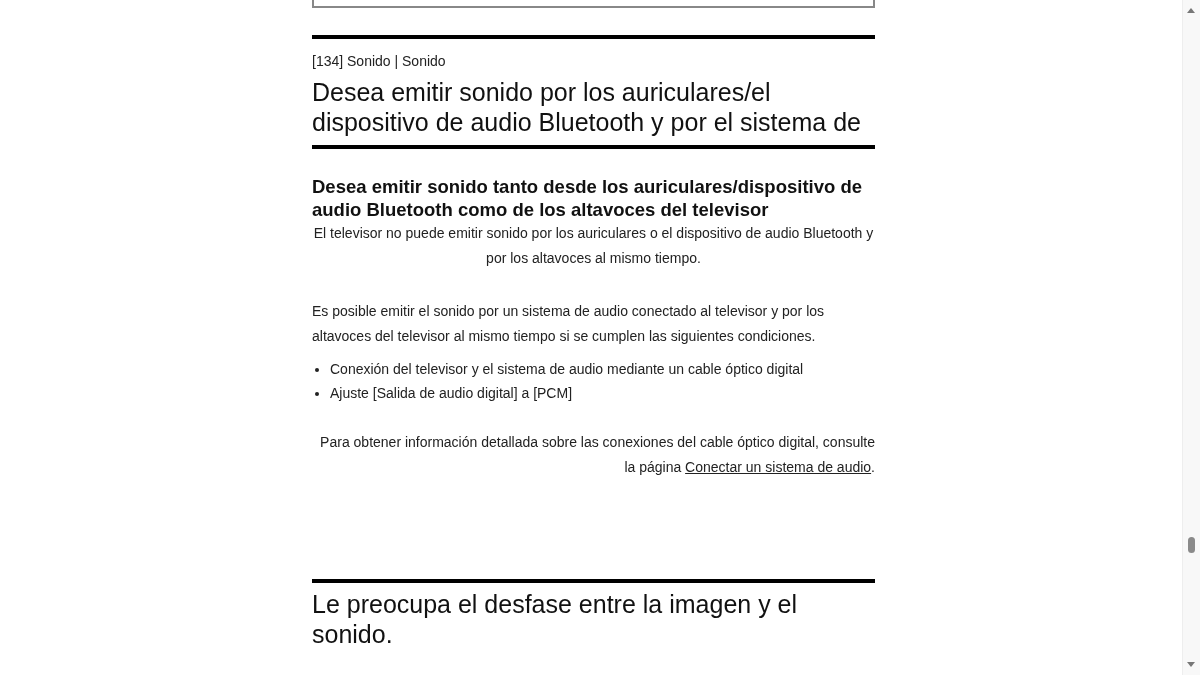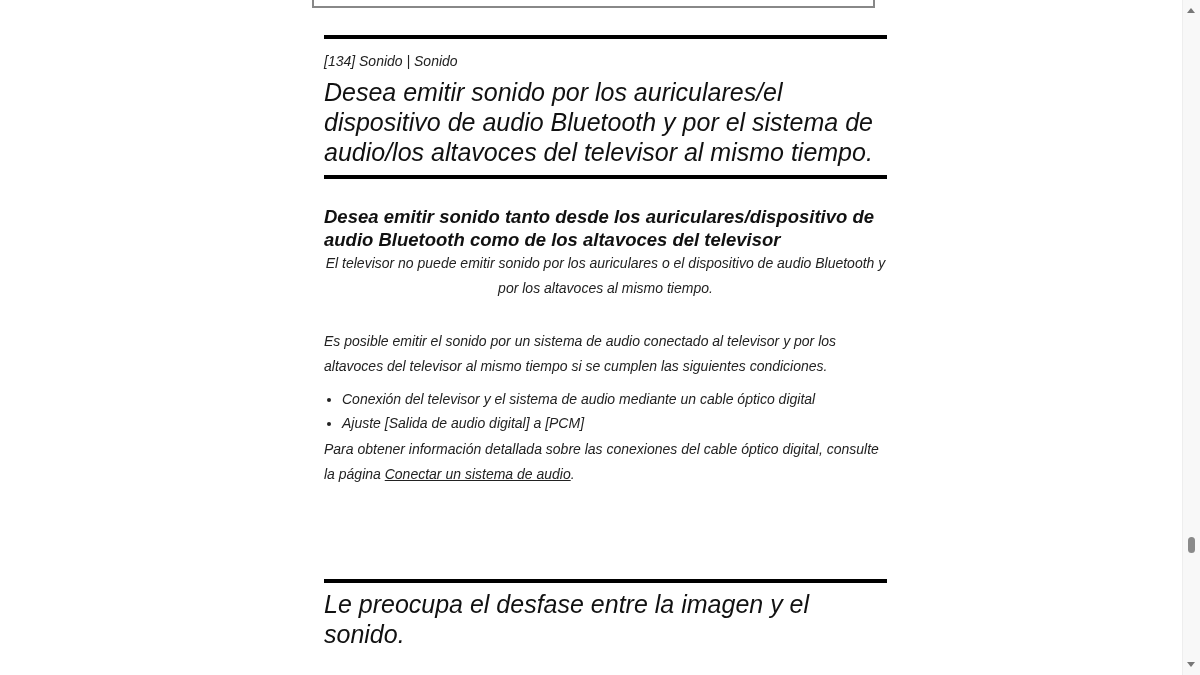--- a/index.html
+++ b/index.html
@@ -7,21 +7,21 @@
       width: 1200px; height: 675px; overflow: hidden;
       background: #ffffff; position: relative;
       font-family: "Liberation Sans", "DejaVu Sans", sans-serif;
       color: #111;
     }
     .prev-box {
       position: absolute; left: 312px; top: -40px; width: 559px; height: 46px;
       border: 2px solid #888; border-top: none; background: #fff;
     }
     .topic {
-      position: absolute; left: 324px; width: 563px; font-style: italic;
+      position: absolute; left: 312px; width: 563px;
     }
     .rule-top { height: 4px; background: #000; }
     .rule-bottom { height: 4px; background: #000; }
     .breadcrumb {
       font-size: 14px; color: #222; line-height: 18px;
     }
     .title {
       font-size: 25px; line-height: 30px; color: #111; font-weight: normal; margin: 0;
     }
     .h2 {
@@ -52,37 +52,36 @@
 <body>
 
 <div class="prev-box"></div>
 
 <div class="topic" style="top:35px;">
   <div class="rule-top"></div>
   <div class="breadcrumb" style="margin-top:13px;">[134] Sonido | Sonido</div>
   <div style="margin-top:7px;">
     <div class="title">Desea emitir sonido por los auriculares/el</div>
     <div class="title">dispositivo de audio Bluetooth y por el sistema de</div>
-    <div class="title">audio/los altavoces del televisor al mismo tiempo.</div>
   </div>
   <div class="rule-bottom" style="margin-top:8px;"></div>
 
   <div style="margin-top:26px;">
     <div class="h2">Desea emitir sonido tanto desde los auriculares/dispositivo de</div>
     <div class="h2">audio Bluetooth como de los altavoces del televisor</div>
     <p class="para" style="text-align:center;">El televisor no puede emitir sonido por los auriculares o el dispositivo de audio Bluetooth y por los altavoces al mismo tiempo.</p>
   </div>
 
   <div style="margin-top:28px;">
     <p class="para" style="margin-top:7px;">Es posible emitir el sonido por un sistema de audio conectado al televisor y por los altavoces del televisor al mismo tiempo si se cumplen las siguientes condiciones.</p>
     <ul class="bullets" style="margin-top:8px;">
       <li>Conexión del televisor y el sistema de audio mediante un cable óptico digital</li>
       <li>Ajuste [Salida de audio digital] a [PCM]</li>
     </ul>
-    <p class="para" style="margin-top:2px;"><span>Para obtener información detallada sobre las conexiones del cable óptico digital, consulte la página </span><a class="link" href="#">Conectar un sistema de audio</a><span>.</span></p>
+    <p class="para" style="margin-top:25px;text-align:right;"><span>Para obtener información detallada sobre las conexiones del cable óptico digital, consulte la página </span><a class="link" href="#">Conectar un sistema de audio</a><span>.</span></p>
   </div>
 </div>
 
 <div class="topic" style="top:579px;">
   <div class="rule-top"></div>
   <div class="title" style="margin-top:6px;">Le preocupa el desfase entre la imagen y el sonido.</div>
 
 </div>
 
 <div class="scrollbar">

